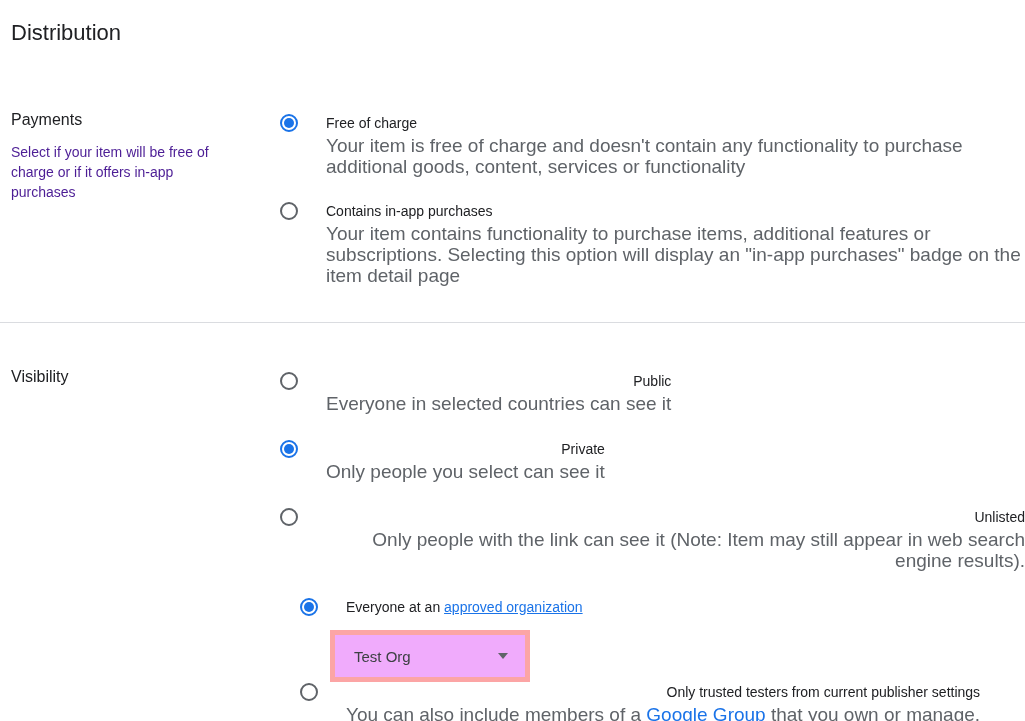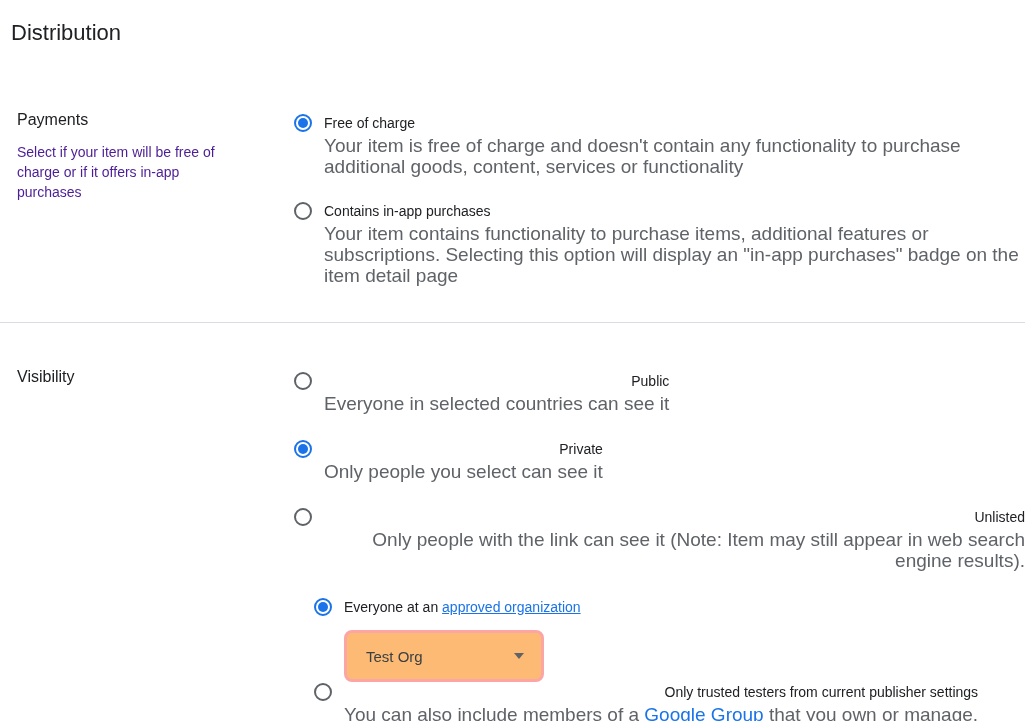--- a/index.html
+++ b/index.html
@@ -16,23 +16,22 @@
   .page-title {
     font-size: 22px;
     font-weight: 400;
     line-height: 26px;
     color: #202124;
     margin: 0;
     padding: 20px 0 0 11px;
   }
   .section {
     display: flex;
-    padding-left: 17px;
+    padding-left: 11px;
     align-items: flex-start;
-    gap: 8px;
   }
   .section.payments { margin-top: 64px; }
   .section.visibility { margin-top: 44px; }
   .left-col {
     width: 269px;
     flex-shrink: 0;
   }
   .section-heading {
     font-size: 16px;
     font-weight: 400;
@@ -69,21 +68,21 @@
     content: "";
     position: absolute;
     left: 50%;
     top: 50%;
     transform: translate(-50%, -50%);
     width: 10px;
     height: 10px;
     border-radius: 50%;
     background: #1a73e8;
   }
-  .option-text { margin-left: 12px; }
+  .option-text { margin-left: 28px; }
   .option-label {
     font-size: 14px;
     line-height: 20px;
     color: #202124;
   }
   .option-desc {
     font-size: 19px;
     line-height: 21px;
     color: #5f6368;
     margin-top: 2px;
@@ -101,29 +100,29 @@
     width: 100%;
     height: 0;
   }
 
   .nested { margin: 26px 0 0 20px; }
   .nested .radio-option { margin-top: 0; }
 
   .select-box {
     width: 200px;
     height: 52px;
-    border: 3px solid #fca5a5;
-    border-radius: 8px;
+    border: 5px solid #fca5a5;
+    border-radius: 0;
     display: flex;
     align-items: center;
     justify-content: space-between;
     padding: 0 17px 0 19px;
     margin: 13px 0 0 30px;
     cursor: pointer;
-    background: #fdba74;
+    background: #f0abfc;
   }
   .select-value {
     font-size: 15px;
     color: #3c4043;
   }
   .select-arrow {
     width: 0;
     height: 0;
     border-left: 5px solid transparent;
     border-right: 5px solid transparent;

